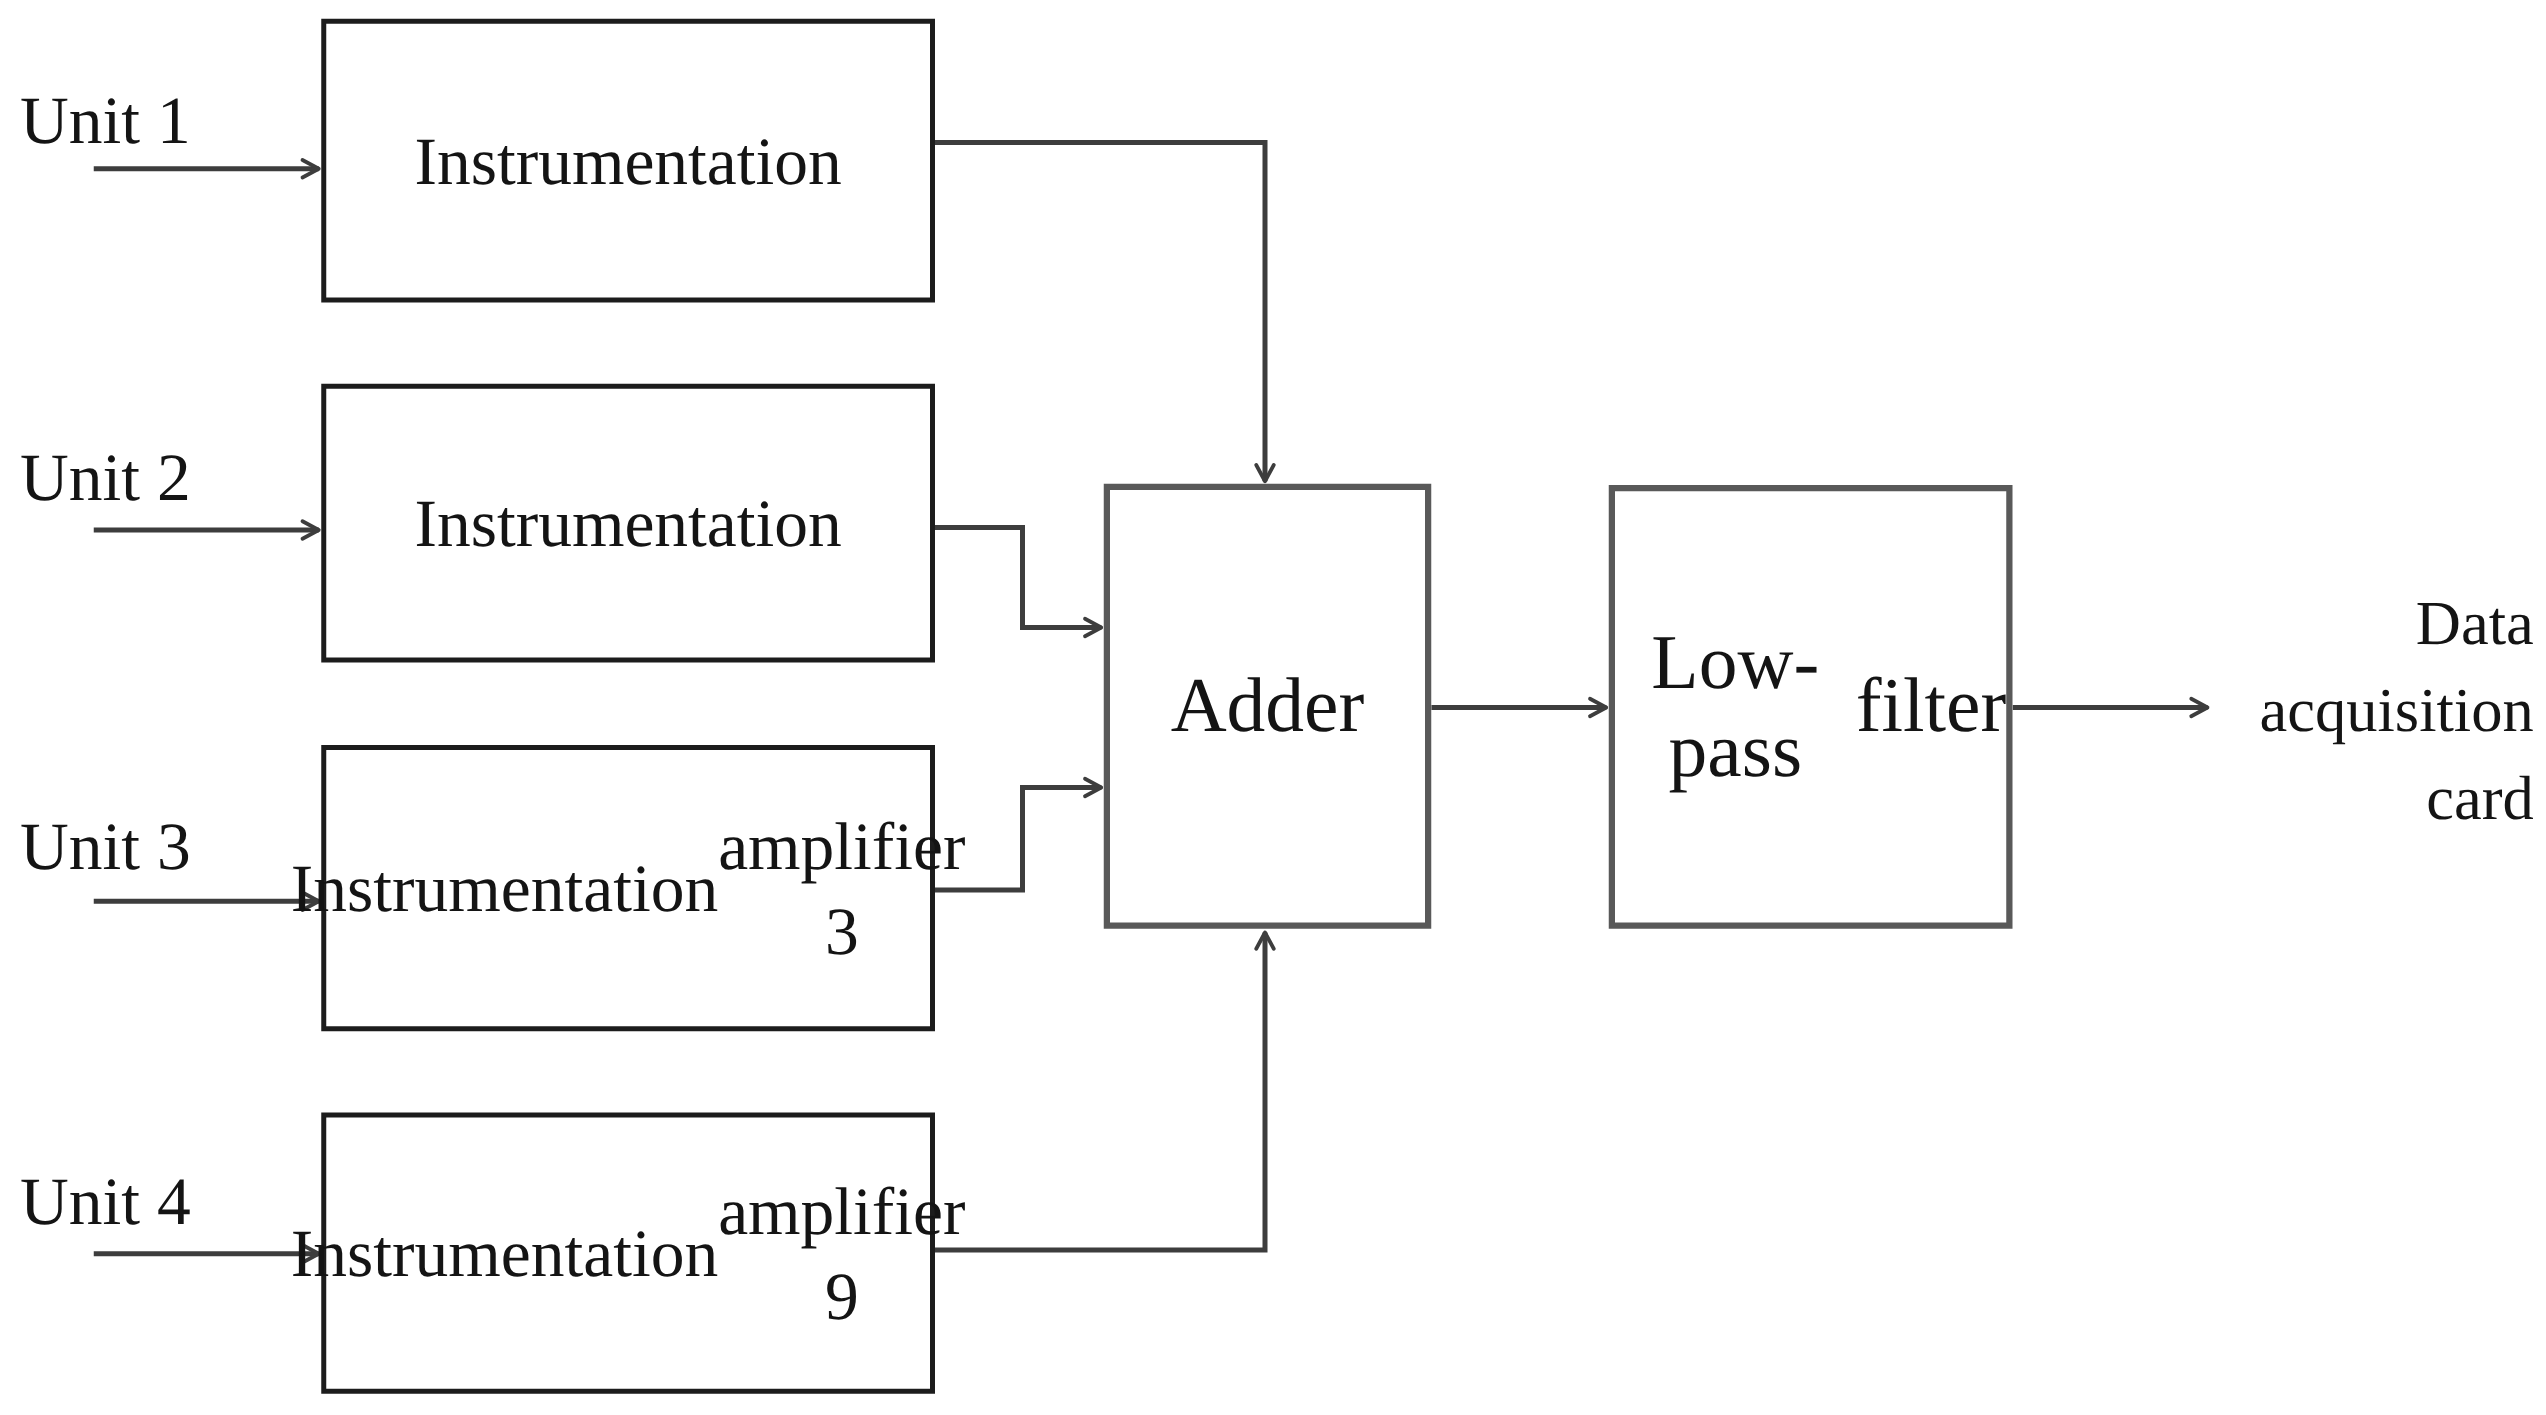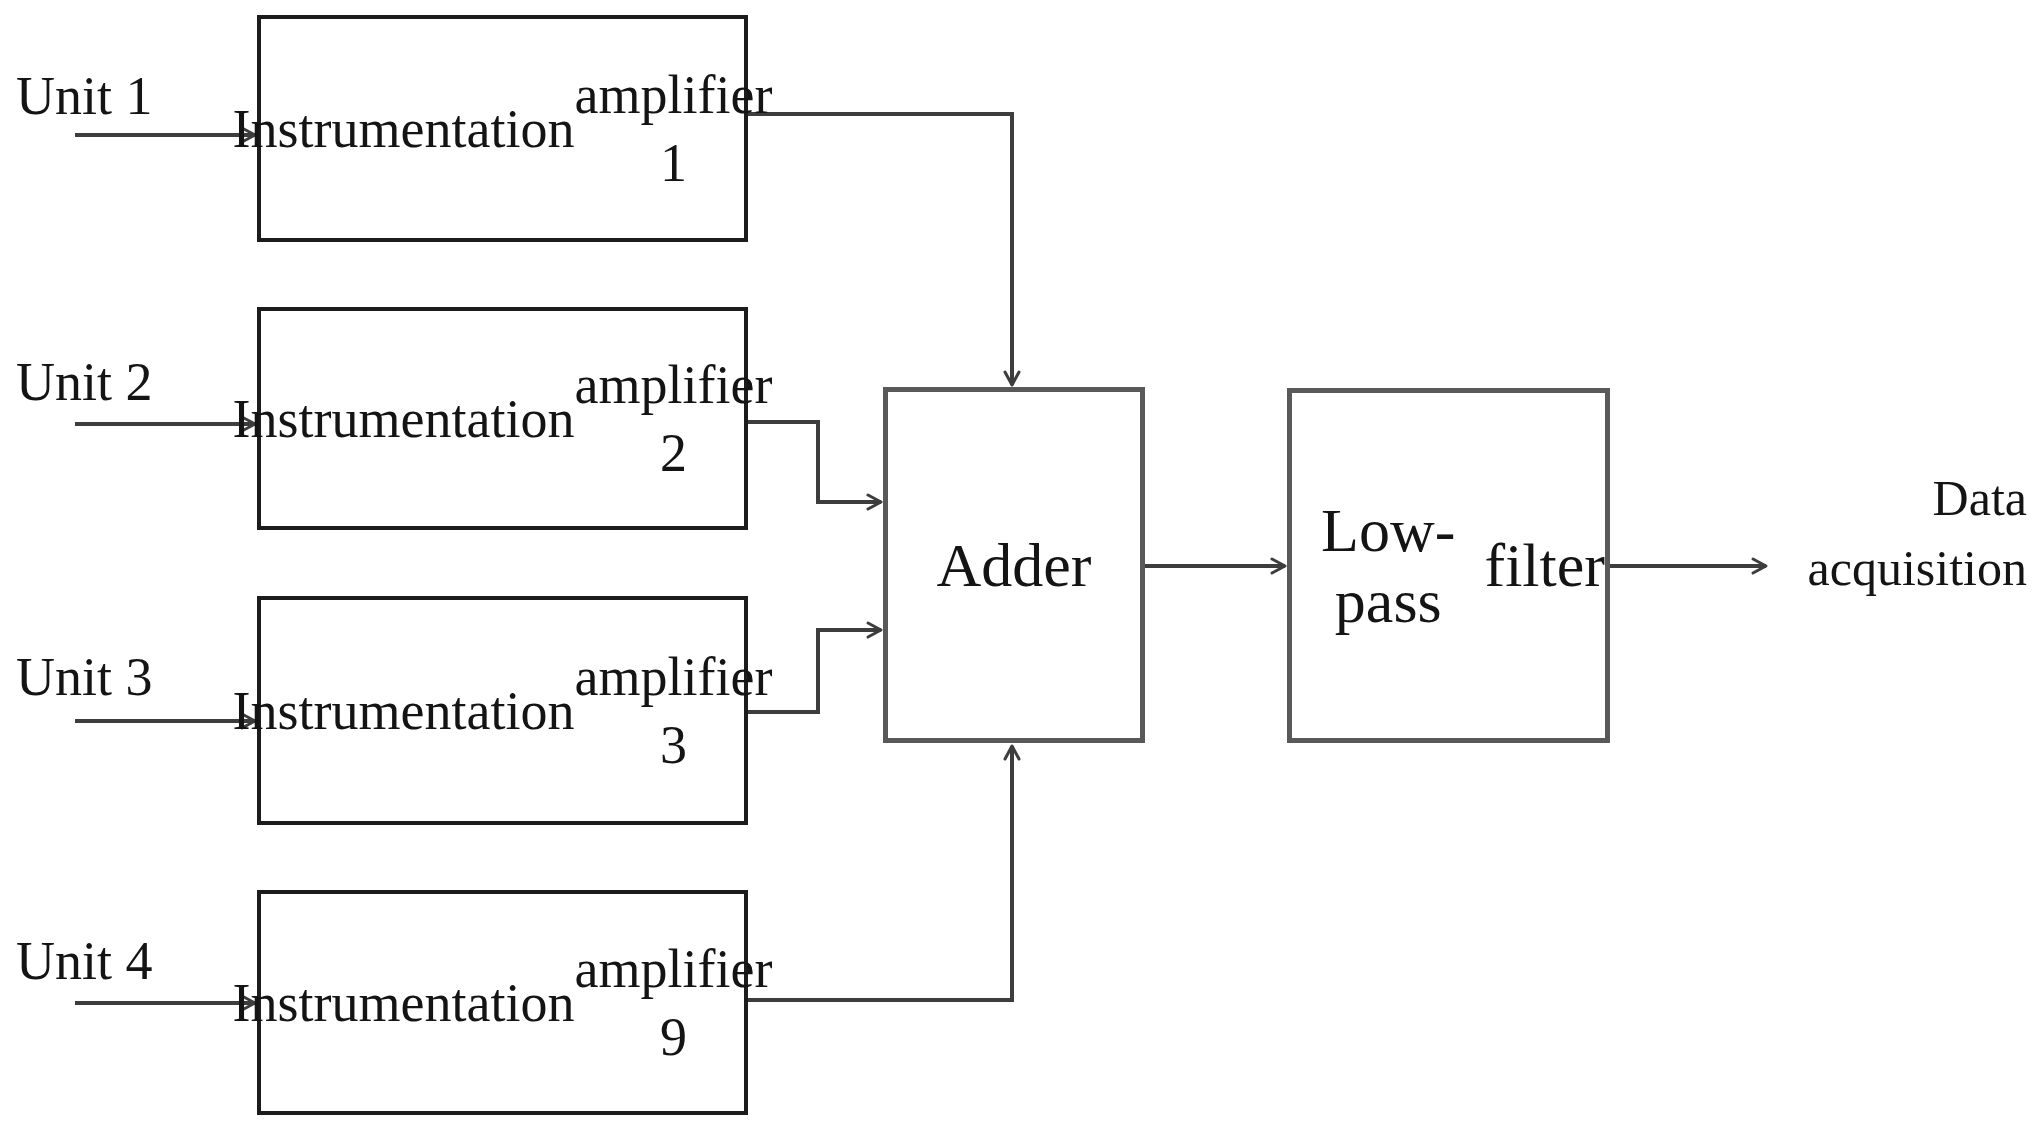--- a/index.html
+++ b/index.html
@@ -54,25 +54,23 @@
     <path class="wire" marker-end="url(#arw)" d="M1610,566 H1766"></path>
   </svg>
 
   <div class="unit-label" style="left:16px; top:69px">Unit 1</div>
   <div class="unit-label" style="left:16px; top:355px">Unit 2</div>
   <div class="unit-label" style="left:16px; top:650px">Unit 3</div>
   <div class="unit-label" style="left:16px; top:934px">Unit 4</div>
 
   <div class="box amp" style="left:257px; top:15px;  width:491px; height:227px">
     <span>Instrumentation</span>
-    <span>amplifier 1</span>
   </div>
   <div class="box amp" style="left:257px; top:307px; width:491px; height:223px">
     <span>Instrumentation</span>
-    <span>amplifier 2</span>
   </div>
   <div class="box amp" style="left:257px; top:596px; width:491px; height:229px">
     <span>Instrumentation</span>
     <span>amplifier 3</span>
   </div>
   <div class="box amp" style="left:257px; top:890px; width:491px; height:225px">
     <span>Instrumentation</span>
     <span>amplifier 9</span>
   </div>
 
@@ -81,15 +79,16 @@
   </div>
 
   <div class="box hub lpf-box" style="left:1287px; top:388px; width:323px; height:355px">
     <span>Low-pass</span>
     <span>filter</span>
   </div>
 
   <div class="out-label">
     <div>Data</div>
     <div>acquisition</div>
+    <div>card</div>
   </div>
 
 </div>
 
 </body></html>

